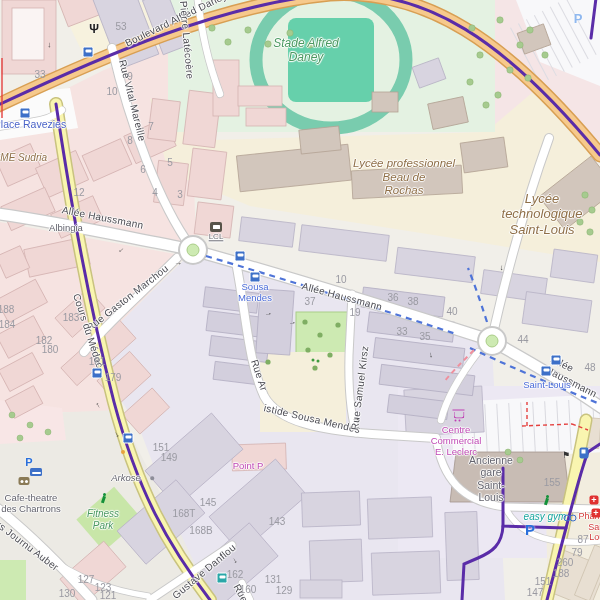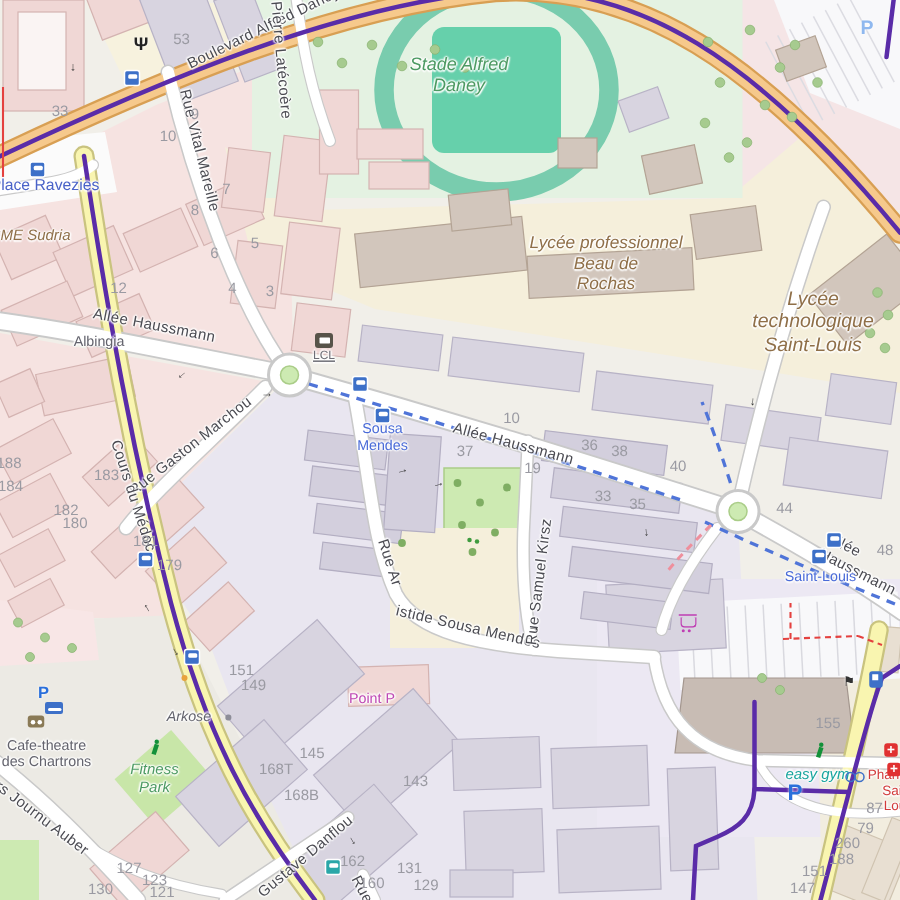--- a/index.html
+++ b/index.html
@@ -340,20 +340,27 @@
 Rochas</div>
     <div class="lbl poi-brown sm center" style="left: 542px; top: 214px; transform: translate(-50%, -50%);">Lycée technologique
 Saint-Louis</div>
     <div class="lbl place center" style="left: 30px; top: 124px; transform: translate(-50%, -50%);">Place Ravezies</div>
     <div class="lbl poi-brown center" style="left: 17px; top: 158px; transform: translate(-50%, -50%);">ESME Sudria</div>
     <div class="lbl poi-gray center" style="left: 66px; top: 228px; transform: translate(-50%, -50%);">Albingia</div>
     <div class="lbl transit center" style="left: 255px; top: 292px; transform: translate(-50%, -50%);">Sousa
 Mendes</div>
     <div class="lbl transit center" style="left: 547px; top: 385px; transform: translate(-50%, -50%);">Saint-Louis</div>
     <div class="lbl poi-gray xs center" style="left: 216px; top: 237px; transform: translate(-50%, -50%); text-decoration: underline;">LCL</div>
+    <div class="lbl magenta center" style="left: 456px; top: 441px; transform: translate(-50%, -50%);">Centre
+Commercial
+E. Leclerc</div>
+    <div class="lbl poi-gray md center" style="left: 491px; top: 479px; transform: translate(-50%, -50%);">Ancienne
+gare
+Saint-
+Louis</div>
     <div class="lbl magenta center" style="left: 248px; top: 466px; transform: translate(-50%, -50%);">Point P</div>
     <div class="lbl poi-gray i center" style="left: 126px; top: 478px; transform: translate(-50%, -50%);">Arkose</div>
     <div class="lbl poi-green center" style="left: 103px; top: 520px; transform: translate(-50%, -50%);">Fitness
 Park</div>
     <div class="lbl poi-gray center" style="left: 31px; top: 503px; transform: translate(-50%, -50%);">Cafe-theatre
 des Chartrons</div>
     <div class="lbl teal center" style="left: 545px; top: 517px; transform: translate(-50%, -50%);">easy gym</div>
     <div class="lbl red center" style="left: 600px; top: 527px; transform: translate(-50%, -50%);">Pharmacie
 Saint-Louis</div>
     <div class="lbl num center" style="left: 121px; top: 27px; transform: translate(-50%, -50%);">53</div>

